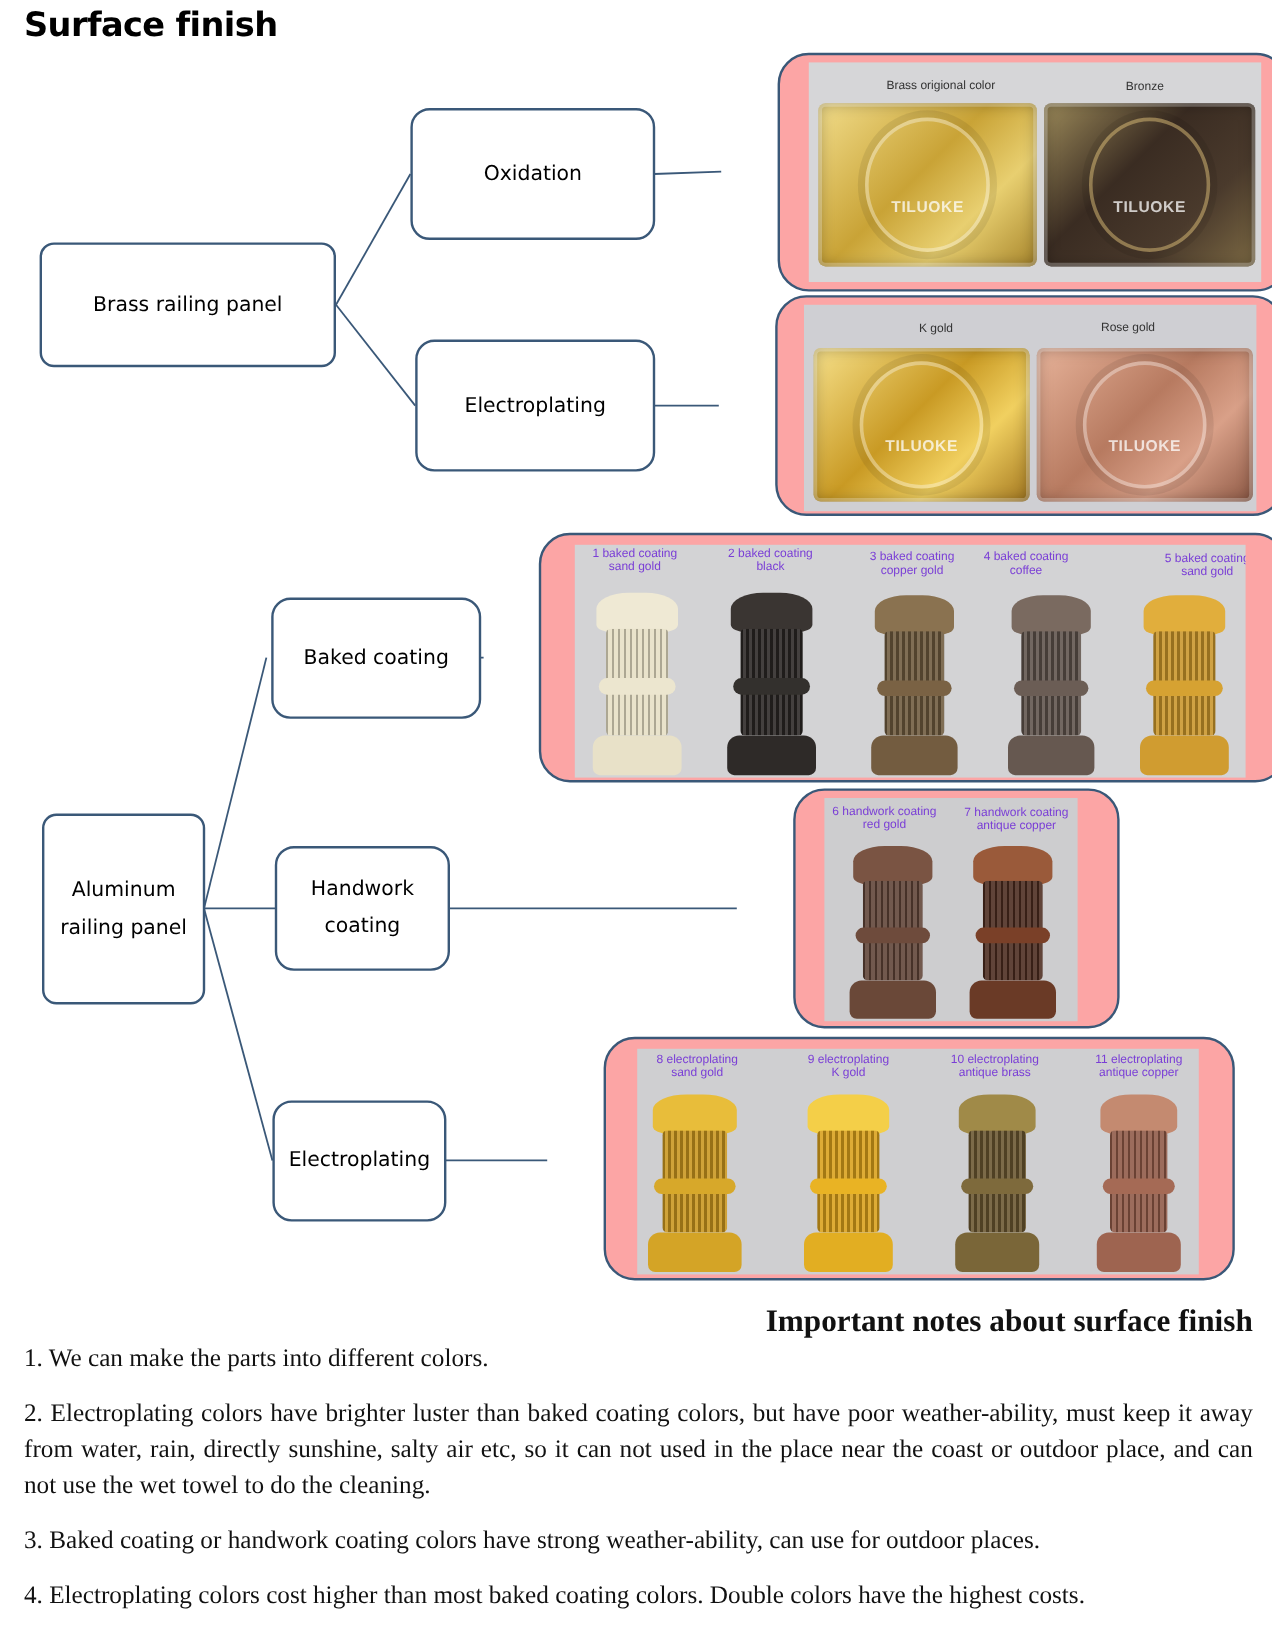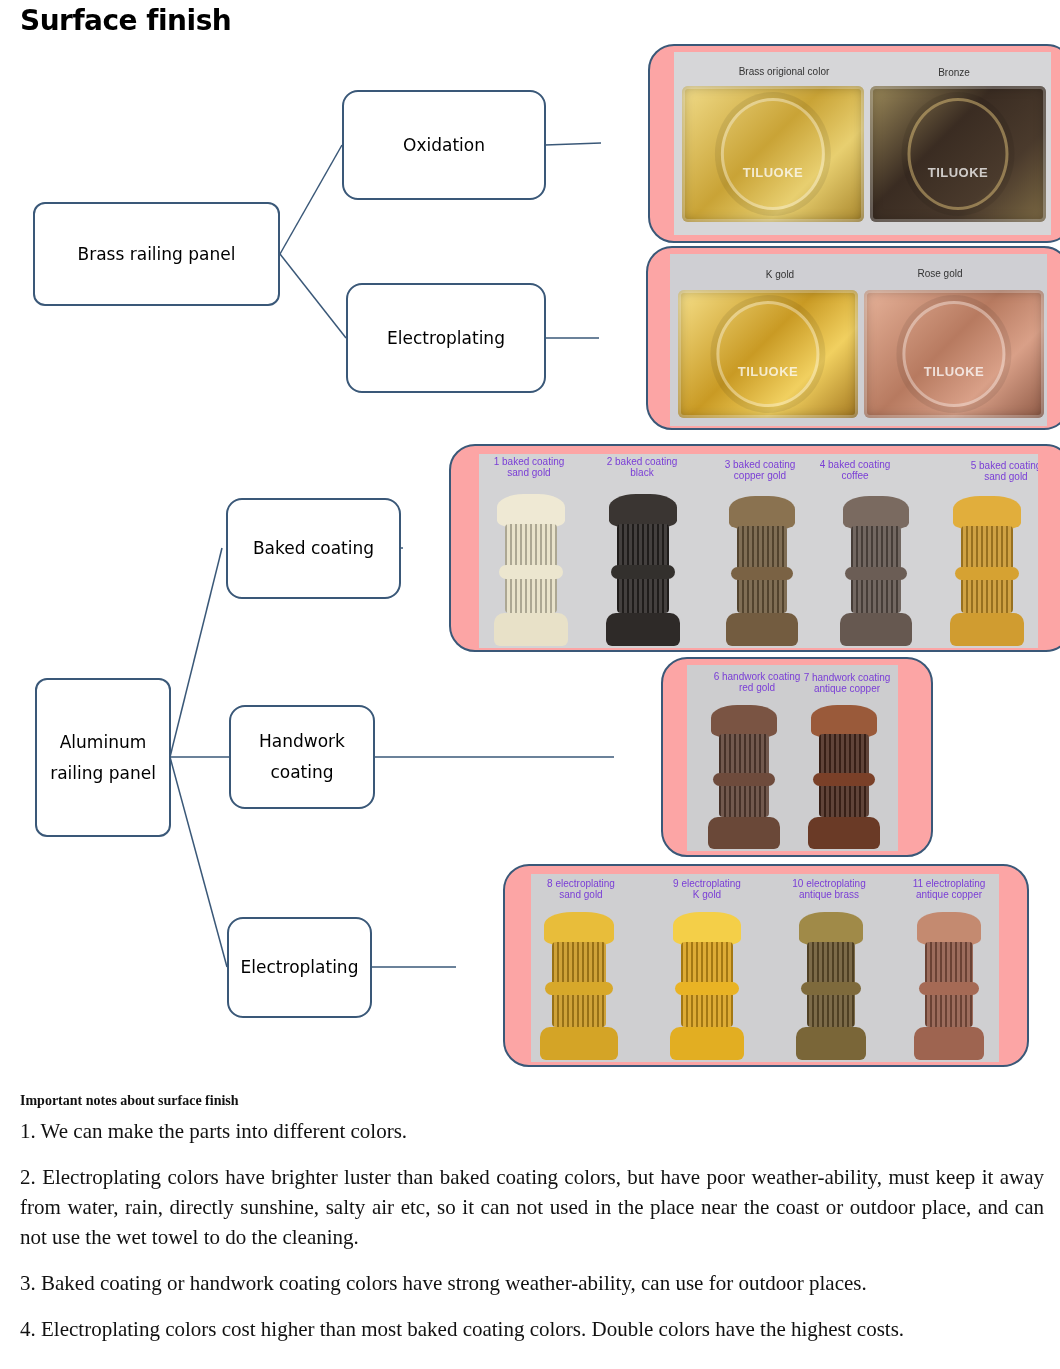--- a/index.html
+++ b/index.html
@@ -15,21 +15,21 @@
   .vlabel{position:absolute;font-family:"Liberation Sans",sans-serif;font-size:10px;line-height:11px;color:#7a3ed6;text-align:center;white-space:nowrap;transform:translateX(-50%);}
   .plate{position:absolute;border-radius:6px;box-shadow:inset 0 0 0 3px rgba(255,255,255,0.25),inset 0 0 12px rgba(0,0,0,0.35);}
   .plate .emb{position:absolute;left:50%;top:50%;transform:translate(-50%,-50%);width:54%;height:78%;border-radius:50%;border:3px solid rgba(255,255,255,0.35);box-shadow:0 0 0 6px rgba(0,0,0,0.08);}
   .plate .txt{position:absolute;left:0;right:0;top:58%;text-align:center;font-family:"Liberation Sans",sans-serif;font-weight:bold;font-size:13px;color:rgba(255,255,255,0.75);letter-spacing:0.5px;}
   .post{position:absolute;}
   .post .cap{position:absolute;left:8%;right:8%;top:0;height:22%;border-radius:40% 40% 20% 20%;}
   .post .neck{position:absolute;left:18%;right:18%;top:20%;height:58%;border-radius:4px;background-image:repeating-linear-gradient(90deg,rgba(0,0,0,0.25) 0 2px,rgba(255,255,255,0.12) 2px 5px);}
   .post .ring{position:absolute;left:10%;right:10%;top:47%;height:9%;border-radius:8px;}
   .post .base{position:absolute;left:4%;right:4%;bottom:0;height:22%;border-radius:10px 10px 6px 6px;}
   .notes{position:absolute;left:20px;top:1086px;width:1024px;font-family:"Liberation Serif",serif;font-size:21px;line-height:30px;color:#111;}
-  .notes h2{margin:0;font-size:14px;font-weight:bold;line-height:30px;}
+  .notes h2{margin:0;font-size:26px;font-weight:bold;line-height:30px;text-align:right;}
   .notes p{margin:0 0 16px 0;text-align:justify;}
   .notes p.first{margin-bottom:16px;}
 </style>
 </head>
 <body>
 
 <div class="title">Surface finish</div>
 
 <svg class="lines" width="1060" height="1080">
   <g stroke="#3a5878" stroke-width="1.5" fill="none">
@@ -137,21 +137,21 @@
       <div class="cap" style="background:#e1ae3c;"></div>
         <div class="neck" style="background-color:#c9952a;"></div>
         <div class="ring" style="background:#d6a232;"></div>
         <div class="base" style="background:#d09c30;"></div>
     </div>
   </div>
 </div>
 
 <div class="frame" style="left:613px;top:657px;width:272px;height:200px;">
   <div class="photo" style="left:24px;top:6px;width:211px;height:186px;background:#cdcdcf;">
-    <div class="vlabel" style="left:70px;top:6px;text-align:center;"><span>6 handwork coating</span><br><span>red gold</span></div>
+    <div class="vlabel" style="left:50px;top:6px;text-align:center;"><span>6 handwork coating</span><br><span>red gold</span></div>
     <div class="vlabel" style="left:160px;top:7px;"><span>7 handwork coating</span><br><span>antique copper</span></div>
     <div class="post" style="left:18px;top:40px;width:78px;height:144px;">
       <div class="cap" style="background:#7a5443;"></div>
         <div class="neck" style="background-color:#5e4236;"></div>
         <div class="ring" style="background:#6e4b3c;"></div>
         <div class="base" style="background:#6a4838;"></div>
     </div>
     <div class="post" style="left:118px;top:40px;width:78px;height:144px;">
       <div class="cap" style="background:#9a5a3a;"></div>
         <div class="neck" style="background-color:#4a2a1e;"></div>

